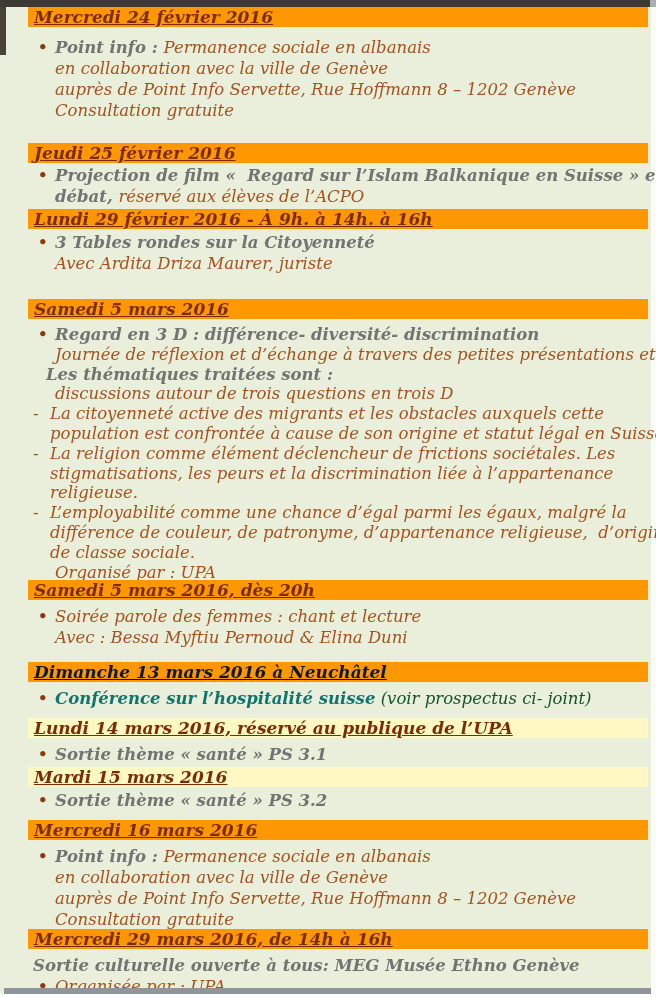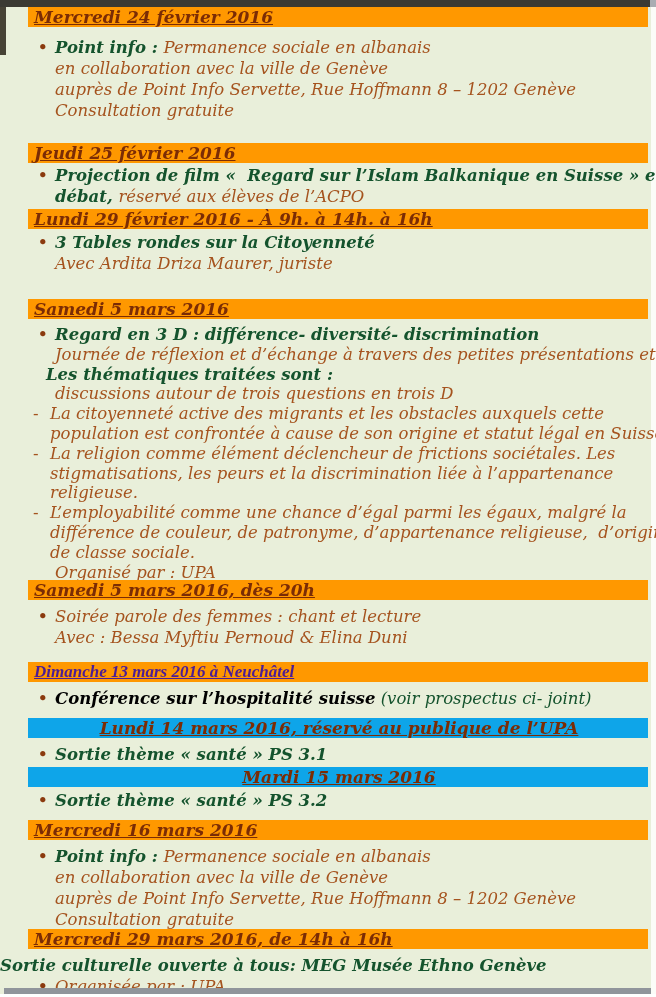--- a/index.html
+++ b/index.html
@@ -28,50 +28,50 @@
   .hdr{
     margin-left:28px;margin-right:8px;
     padding:1px 4px 1px 6px;
     font-size:17px;line-height:18px;
     font-weight:bold;
     text-decoration:underline;
     color:#7b2c05;
     white-space:nowrap;
   }
   .hdr.orange{background:#ff9800;}
-  .hdr.light{background:#0ea5e9;text-align:center;}
-  .hdr.purple{color:#4c1d95;font-family:Liberation Serif, serif;}
+  .hdr.light{background:#fef9c3;}
+  .hdr.purple{color:#0f172a;}
 
   .lines{margin-top:6px;}
   .sec-1 .lines{margin-top:10px}
   .sec-2 .lines{margin-top:2px}
   .sec-3 .lines{margin-top:3px}
   .sec-8 .lines{margin-top:3px}
 
   .line{
     position:relative;
     line-height:21px;
     color:#a5531e;
     white-space:nowrap;
   }
   .sec-4 .line{line-height:19.8px;}
   .line.bullet{padding-left:55px;}
   .line.cont{padding-left:55px;}
   .line.dash{padding-left:50px;}
   .line.dashcont{padding-left:50px;}
   .line.sub{padding-left:46px;}
-  .line.plain{}
+  .line.plain{padding-left:33px;}
 
   .mk{position:absolute;font-style:normal;color:#8b3a0e;font-weight:bold;}
   .mk.bmk{left:38px;font-size:15px;}
   .mk.dmk{left:33px;font-weight:normal;color:#a5531e;}
 
-  .bold{font-weight:bold;color:#14532d;}
+  .bold{font-weight:bold;color:#737373;}
   .purpletx{color:#14532d;}
-  .bold.purpletx{color:#000000;}
+  .bold.purpletx{color:#0f766e;}
 </style>
 </head>
 <body>
 
 <div class="page">
   <div class="topbar"></div>
   <div class="topbar-end"></div>
   <div class="left-strip"></div>
   <div class="right-strip"></div>
   <div class="sections">

